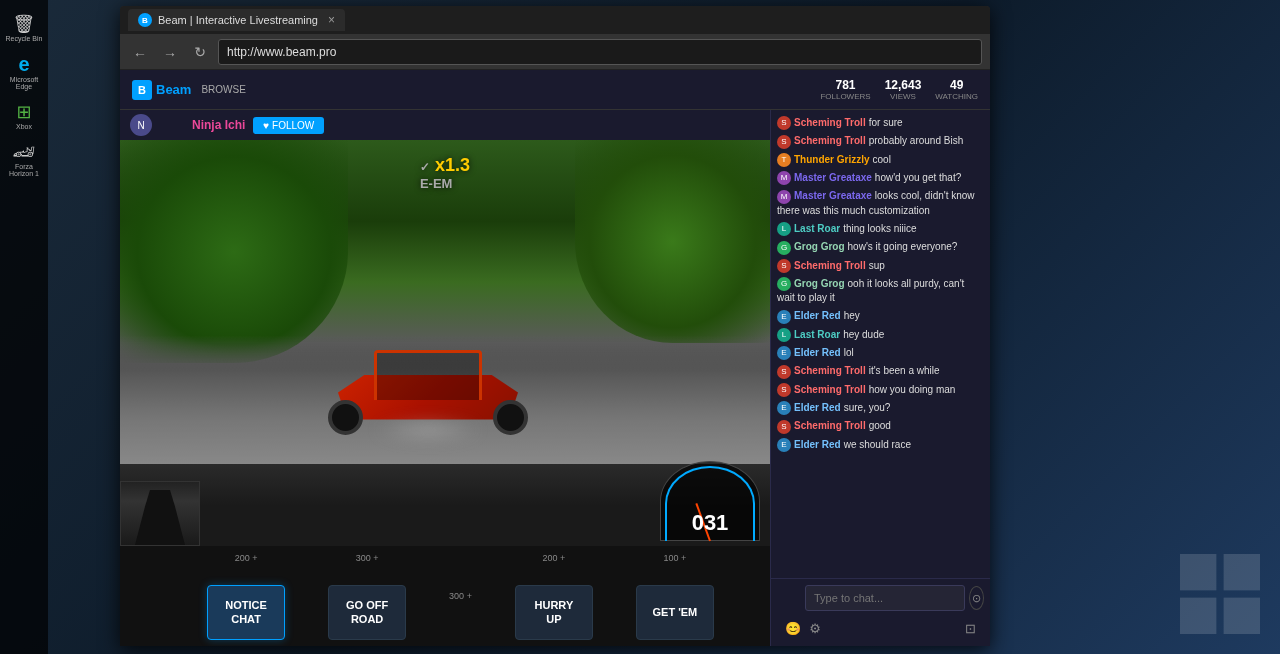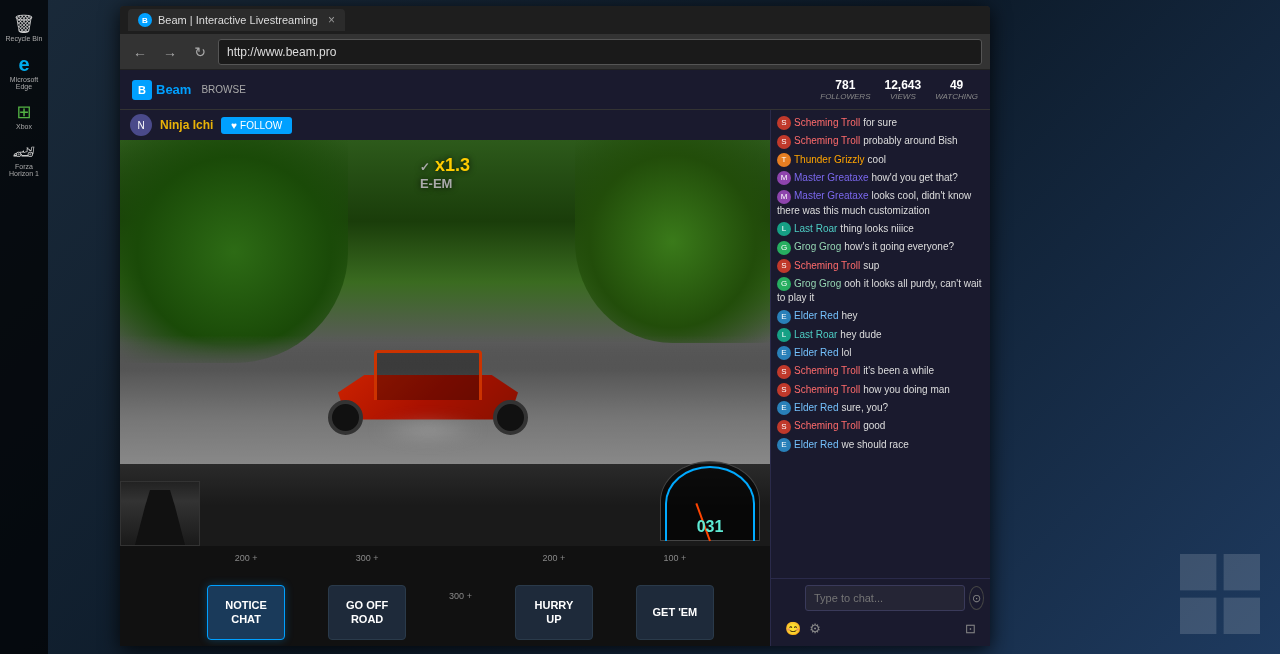--- a/index.html
+++ b/index.html
@@ -211,21 +211,20 @@
     }
     .stat-value {
       font-weight: bold;
       color: #fff;
       font-size: 12px;
     }
     .stat-label {
       font-size: 8px;
       color: #888;
       text-transform: uppercase;
-      font-style: italic;
     }
 
     
     .stream-area {
       display: flex;
       flex: 1;
       overflow: hidden;
     }
 
     
@@ -254,21 +253,22 @@
       overflow: hidden;
       display: flex;
       align-items: center;
       justify-content: center;
       font-size: 10px;
       color: white;
     }
     .streamer-name {
       font-size: 12px;
       font-weight: bold;
-      color: #eab308;
+      color: #ec4899;
+      margin-left: 32px;
     }
     .follow-btn {
       background: #00a0ff;
       color: white;
       border: none;
       padding: 3px 10px;
       border-radius: 3px;
       font-size: 10px;
       cursor: pointer;
       display: flex;
@@ -447,23 +447,23 @@
       border: 2px solid #00aaff;
       border-radius: 50% 50% 0 0;
       border-bottom: none;
     }
     .speedo-speed {
       position: absolute;
       bottom: 5px;
       left: 0;
       right: 0;
       text-align: center;
-      font-size: 16px;
+      font-size: 22px;
       font-weight: bold;
-      color: #5eead4;
+      color: #ffffff;
     }
     .speedo-needle {
       position: absolute;
       bottom: 0;
       left: 50%;
       width: 2px;
       height: 40px;
       background: #ff4400;
       transform-origin: bottom;
       transform: translateX(-50%) rotate(-20deg);
@@ -562,21 +562,21 @@
     .chat-messages::-webkit-scrollbar { width: 4px; }
     .chat-messages::-webkit-scrollbar-track { background: #111; }
     .chat-messages::-webkit-scrollbar-thumb { background: #444; border-radius: 2px; }
 
     .chat-msg {
       font-size: 10px;
       line-height: 1.4;
       color: #ddd;
     }
     .chat-msg .username {
-      font-weight: normal;
+      font-weight: bold;
       margin-right: 3px;
     }
     .u-scheming { color: #ff6b6b; }
     .u-thunder { color: #ffa500; }
     .u-master { color: #7b68ee; }
     .u-last { color: #4ecdc4; }
     .u-grog { color: #95d5b2; }
     .u-elder { color: #74c0fc; }
 
     .chat-avatar {

